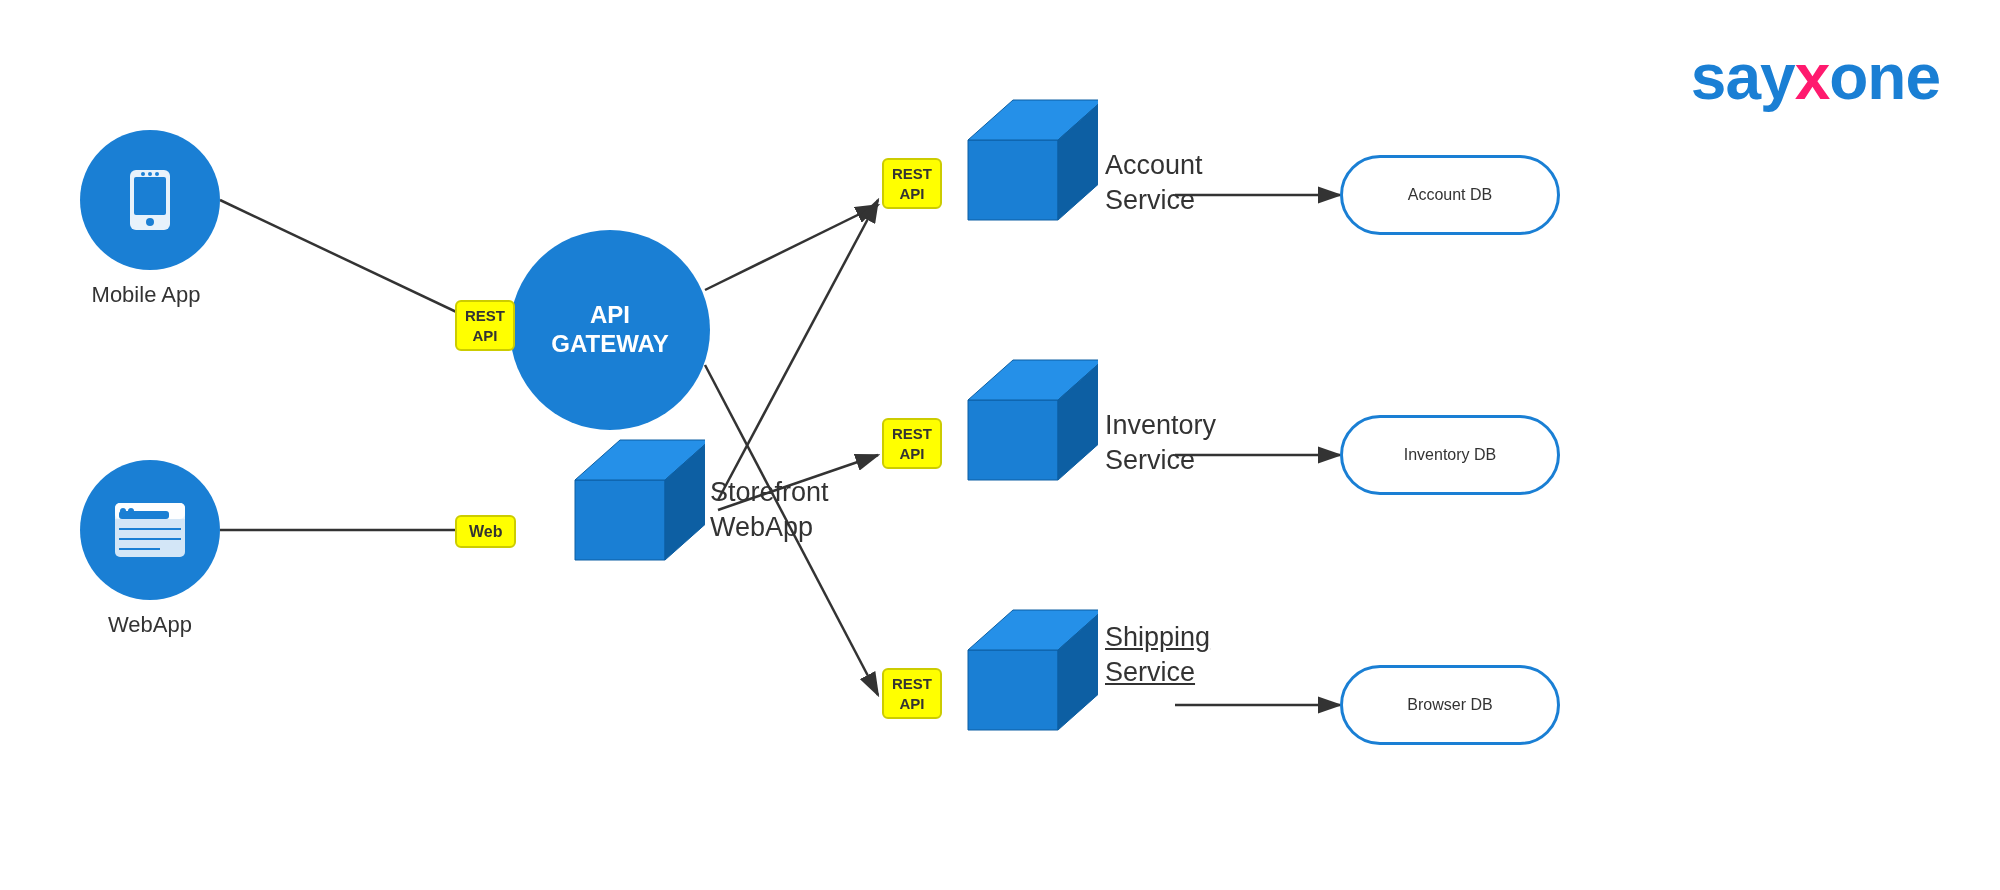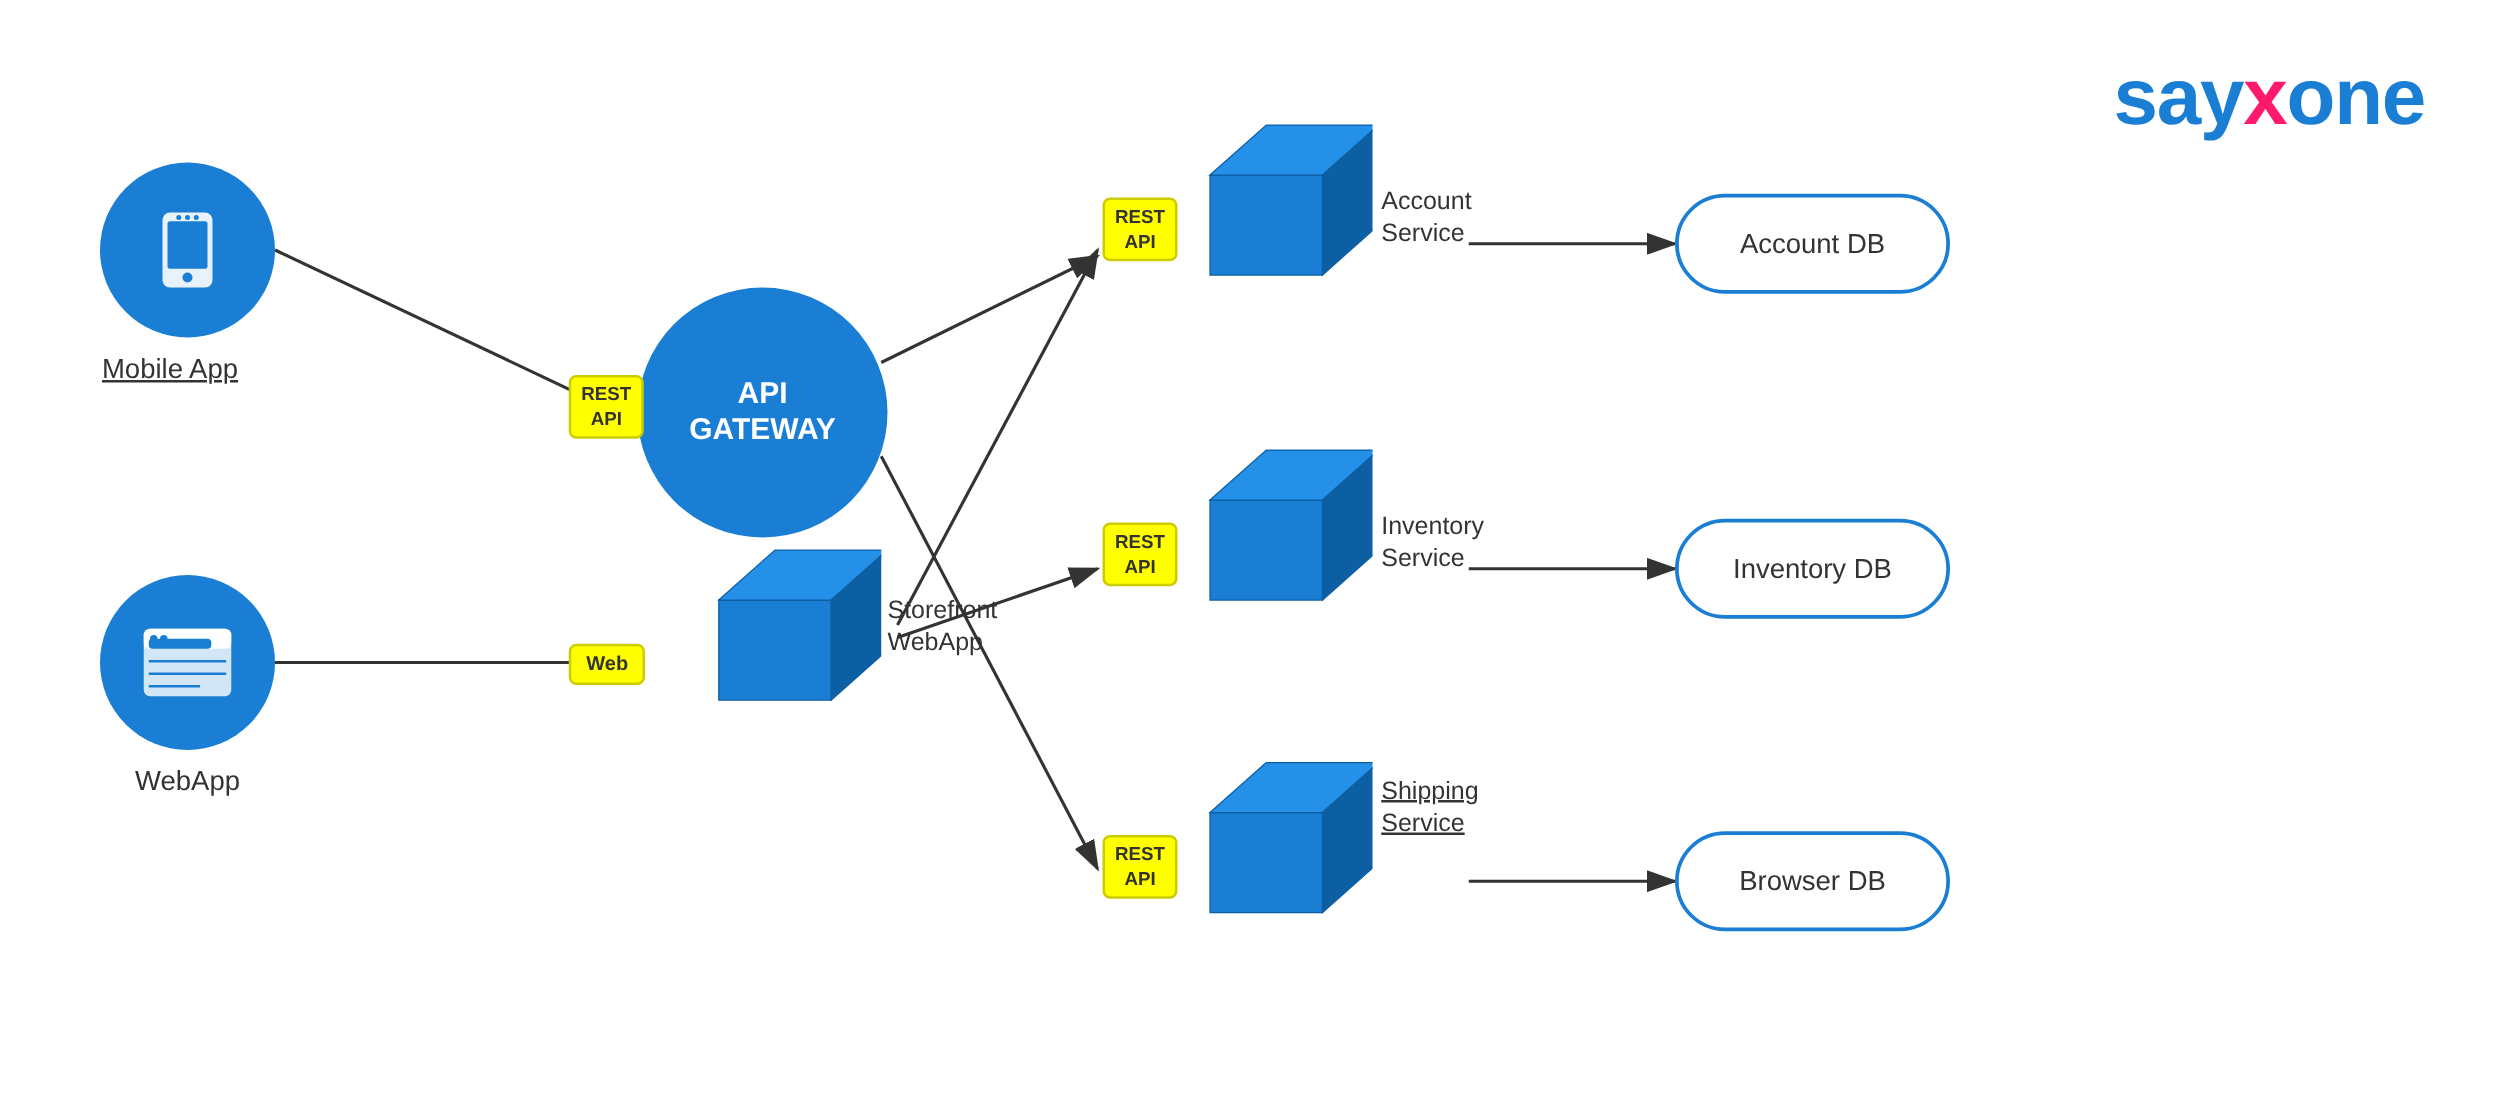--- a/index.html
+++ b/index.html
@@ -84,41 +84,41 @@
       font-weight: bold;
       color: #333;
       text-align: center;
       line-height: 1.2;
       z-index: 10;
     }
 
     
     .service-label {
       position: absolute;
-      font-size: 20px;
+      font-size: 27px;
       color: #333;
       font-weight: 500;
       text-align: left;
       line-height: 1.3;
     }
 
     
     .db-pill {
       position: absolute;
       width: 220px;
       height: 80px;
       border: 3px solid #1a7fd4;
       border-radius: 40px;
       background: white;
       display: flex;
       align-items: center;
       justify-content: center;
     }
     .db-label {
-      font-size: 22px;
+      font-size: 16px;
       color: #333;
       font-weight: 500;
     }
   </style>
 </head>
 <body>
 
 <div class="logo">
   <span class="logo-say">say</span><span class="logo-x">x</span><span class="logo-one">one</span>
 </div>
@@ -153,21 +153,21 @@
 
   <svg width="70" height="70" viewBox="0 0 70 70" fill="white">
     <rect x="15" y="5" width="40" height="60" rx="6" ry="6" fill="white" opacity="0.9"></rect>
     <rect x="19" y="12" width="32" height="38" rx="2" fill="#1a7fd4"></rect>
     <circle cx="35" cy="57" r="4" fill="#1a7fd4"></circle>
     <circle cx="28" cy="9" r="2" fill="#1a7fd4"></circle>
     <circle cx="35" cy="9" r="2" fill="#1a7fd4"></circle>
     <circle cx="42" cy="9" r="2" fill="#1a7fd4"></circle>
   </svg>
 </div>
-<div class="client-label" style="left: 36px; top: 282px; width: 200px; text-decoration: underline;">Mobile App</div>
+<div class="client-label" style="left: 46px; top: 282px; width: 200px;">Mobile App</div>
 
 <div class="client-circle" style="left: 80px; top: 460px;">
 
   <svg width="80" height="70" viewBox="0 0 80 70" fill="white">
     <rect x="5" y="8" width="70" height="54" rx="5" fill="white" opacity="0.9"></rect>
     <rect x="5" y="8" width="70" height="16" rx="5" fill="white" opacity="0.9"></rect>
     <rect x="9" y="16" width="50" height="8" rx="3" fill="#1a7fd4"></rect>
     <circle cx="13" cy="16" r="3" fill="#1a7fd4"></circle>
     <circle cx="21" cy="16" r="3" fill="#1a7fd4"></circle>
     <rect x="5" y="24" width="70" height="38" rx="0" fill="#1a7fd4" opacity="0.1"></rect>

